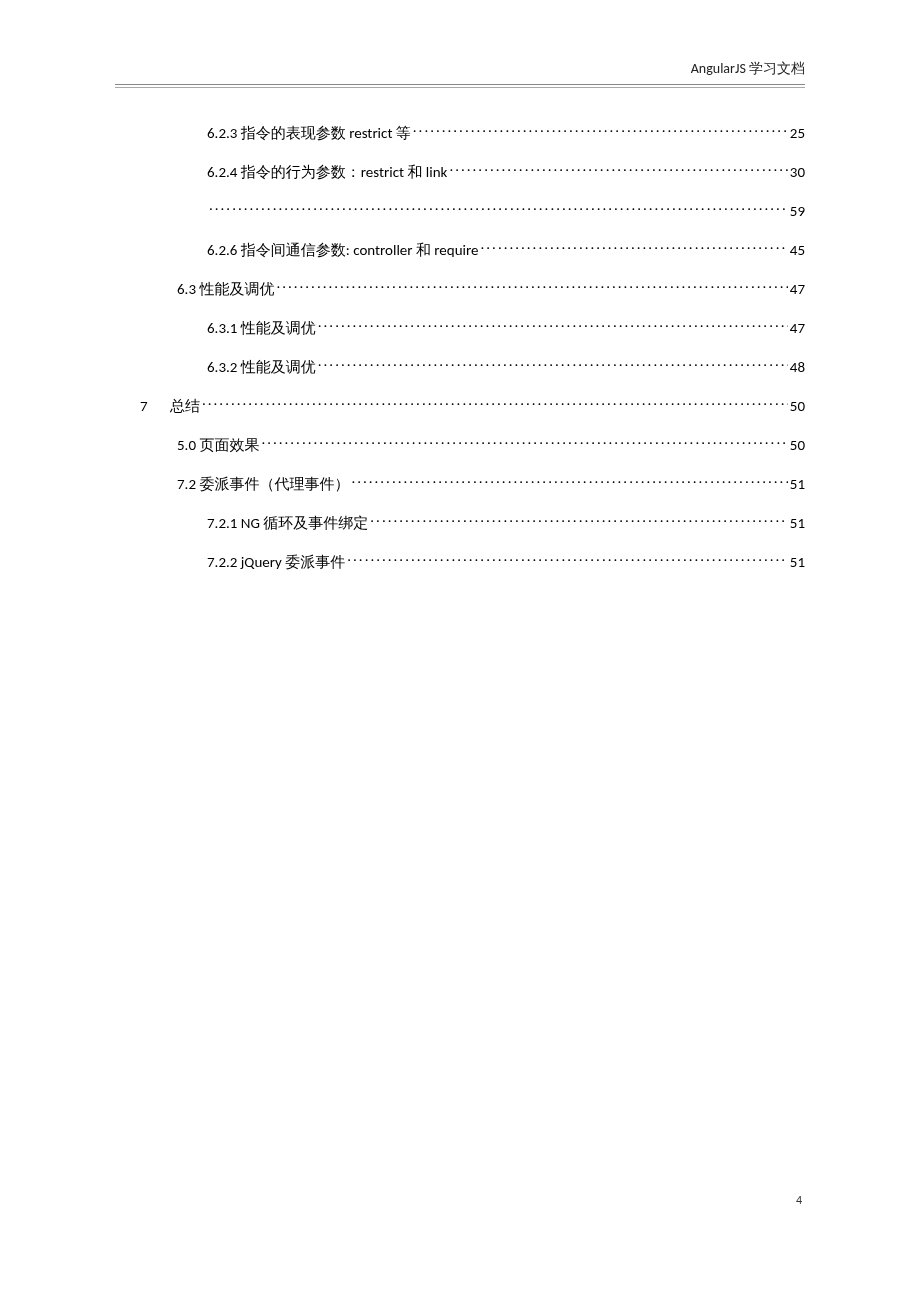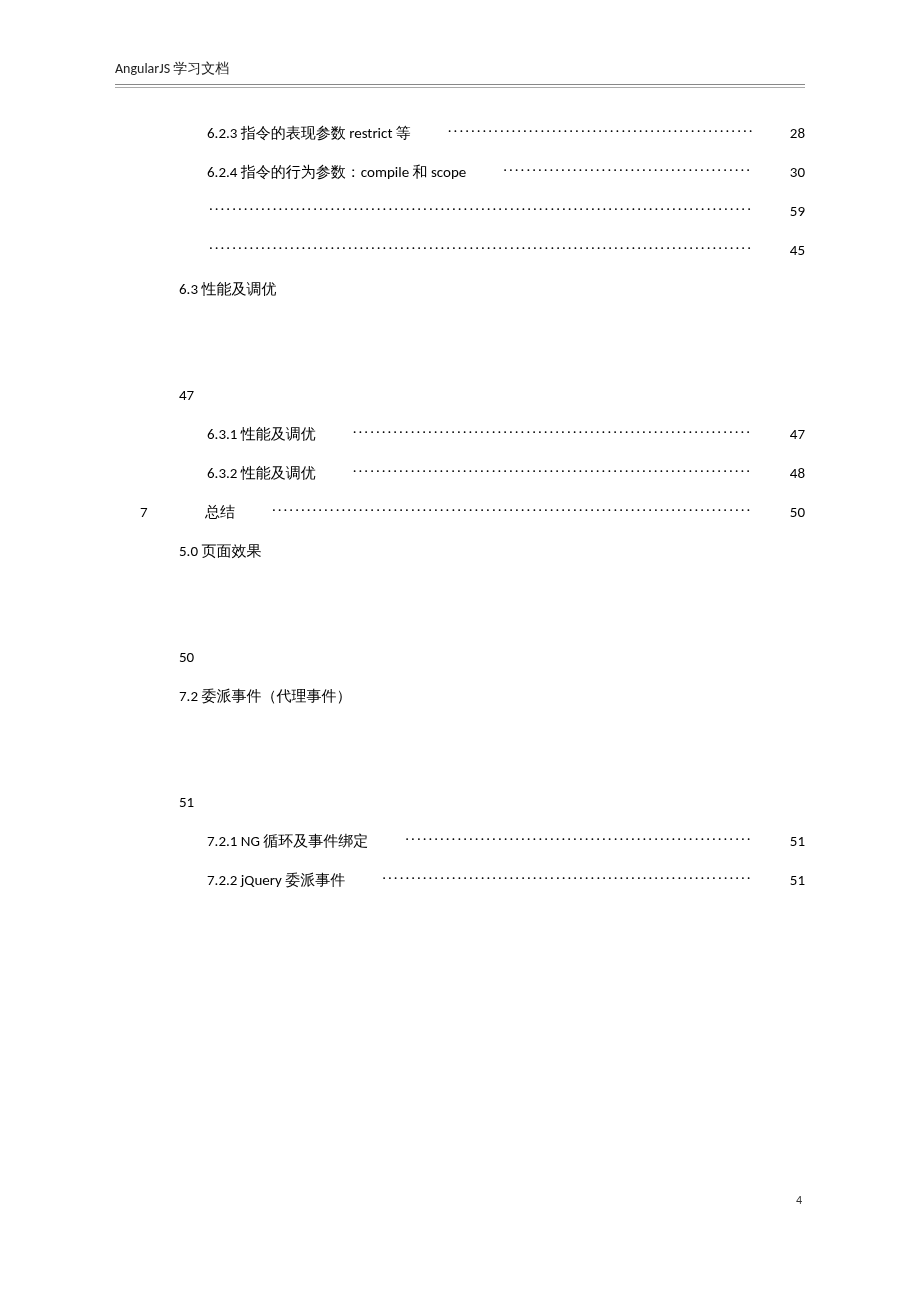--- a/index.html
+++ b/index.html
@@ -9,21 +9,21 @@
     color: #000;
     position: relative;
   }
   .page {
     width: 920px;
     height: 1302px;
     padding: 60px 115px 80px 115px;
     position: relative;
   }
   .header {
-    text-align: left;
+    text-align: right;
     font-size: 14px;
     color: #222;
     padding-bottom: 6px;
     border-bottom: 1px solid #888;
     position: relative;
     margin-bottom: 38px;
   }
   .header::after {
     content: "";
     position: absolute;
@@ -33,24 +33,23 @@
   }
   .toc { width: 100%; }
   .toc-row {
     display: flex;
     align-items: baseline;
     font-size: 15px;
     color: #000;
     line-height: 1.4;
     margin-bottom: 18px;
     white-space: nowrap;
-    gap: 35px;
   }
   .toc-row.level-3 { padding-left: 92px; }
-  .toc-row.level-2 { padding-left: 62px; flex-direction: column; }
+  .toc-row.level-2 { padding-left: 62px; }
   .toc-row.level-1 { padding-left: 25px; }
   .toc-num-col {
     width: 30px;
     flex: 0 0 auto;
     font-size: 15px;
   }
   .toc-label { flex: 0 0 auto; }
   .toc-leader {
     flex: 1 1 auto;
     overflow: hidden;
@@ -83,35 +82,36 @@
 
   <div class="header">
     <span>AngularJS 学习文档</span>
   </div>
 
   <div class="toc">
 
     <div class="toc-row level-3">
       <span class="toc-label">6.2.3 指令的表现参数 restrict 等</span>
       <span class="toc-leader"></span>
-      <span class="toc-page">28</span>
+      <span class="toc-page">25</span>
     </div>
 
     <div class="toc-row level-3">
-      <span class="toc-label">6.2.4 指令的行为参数：compile 和 scope</span>
+      <span class="toc-label">6.2.4 指令的行为参数：restrict 和 link</span>
       <span class="toc-leader"></span>
       <span class="toc-page">30</span>
     </div>
 
     <div class="toc-row level-3">
       <span class="toc-leader"></span>
       <span class="toc-page">59</span>
     </div>
 
     <div class="toc-row level-3">
+      <span class="toc-label">6.2.6 指令间通信参数: controller 和 require</span>
       <span class="toc-leader"></span>
       <span class="toc-page">45</span>
     </div>
 
     <div class="toc-row level-2">
       <span class="toc-label">6.3  性能及调优</span>
       <span class="toc-leader"></span>
       <span class="toc-page">47</span>
     </div>
 

